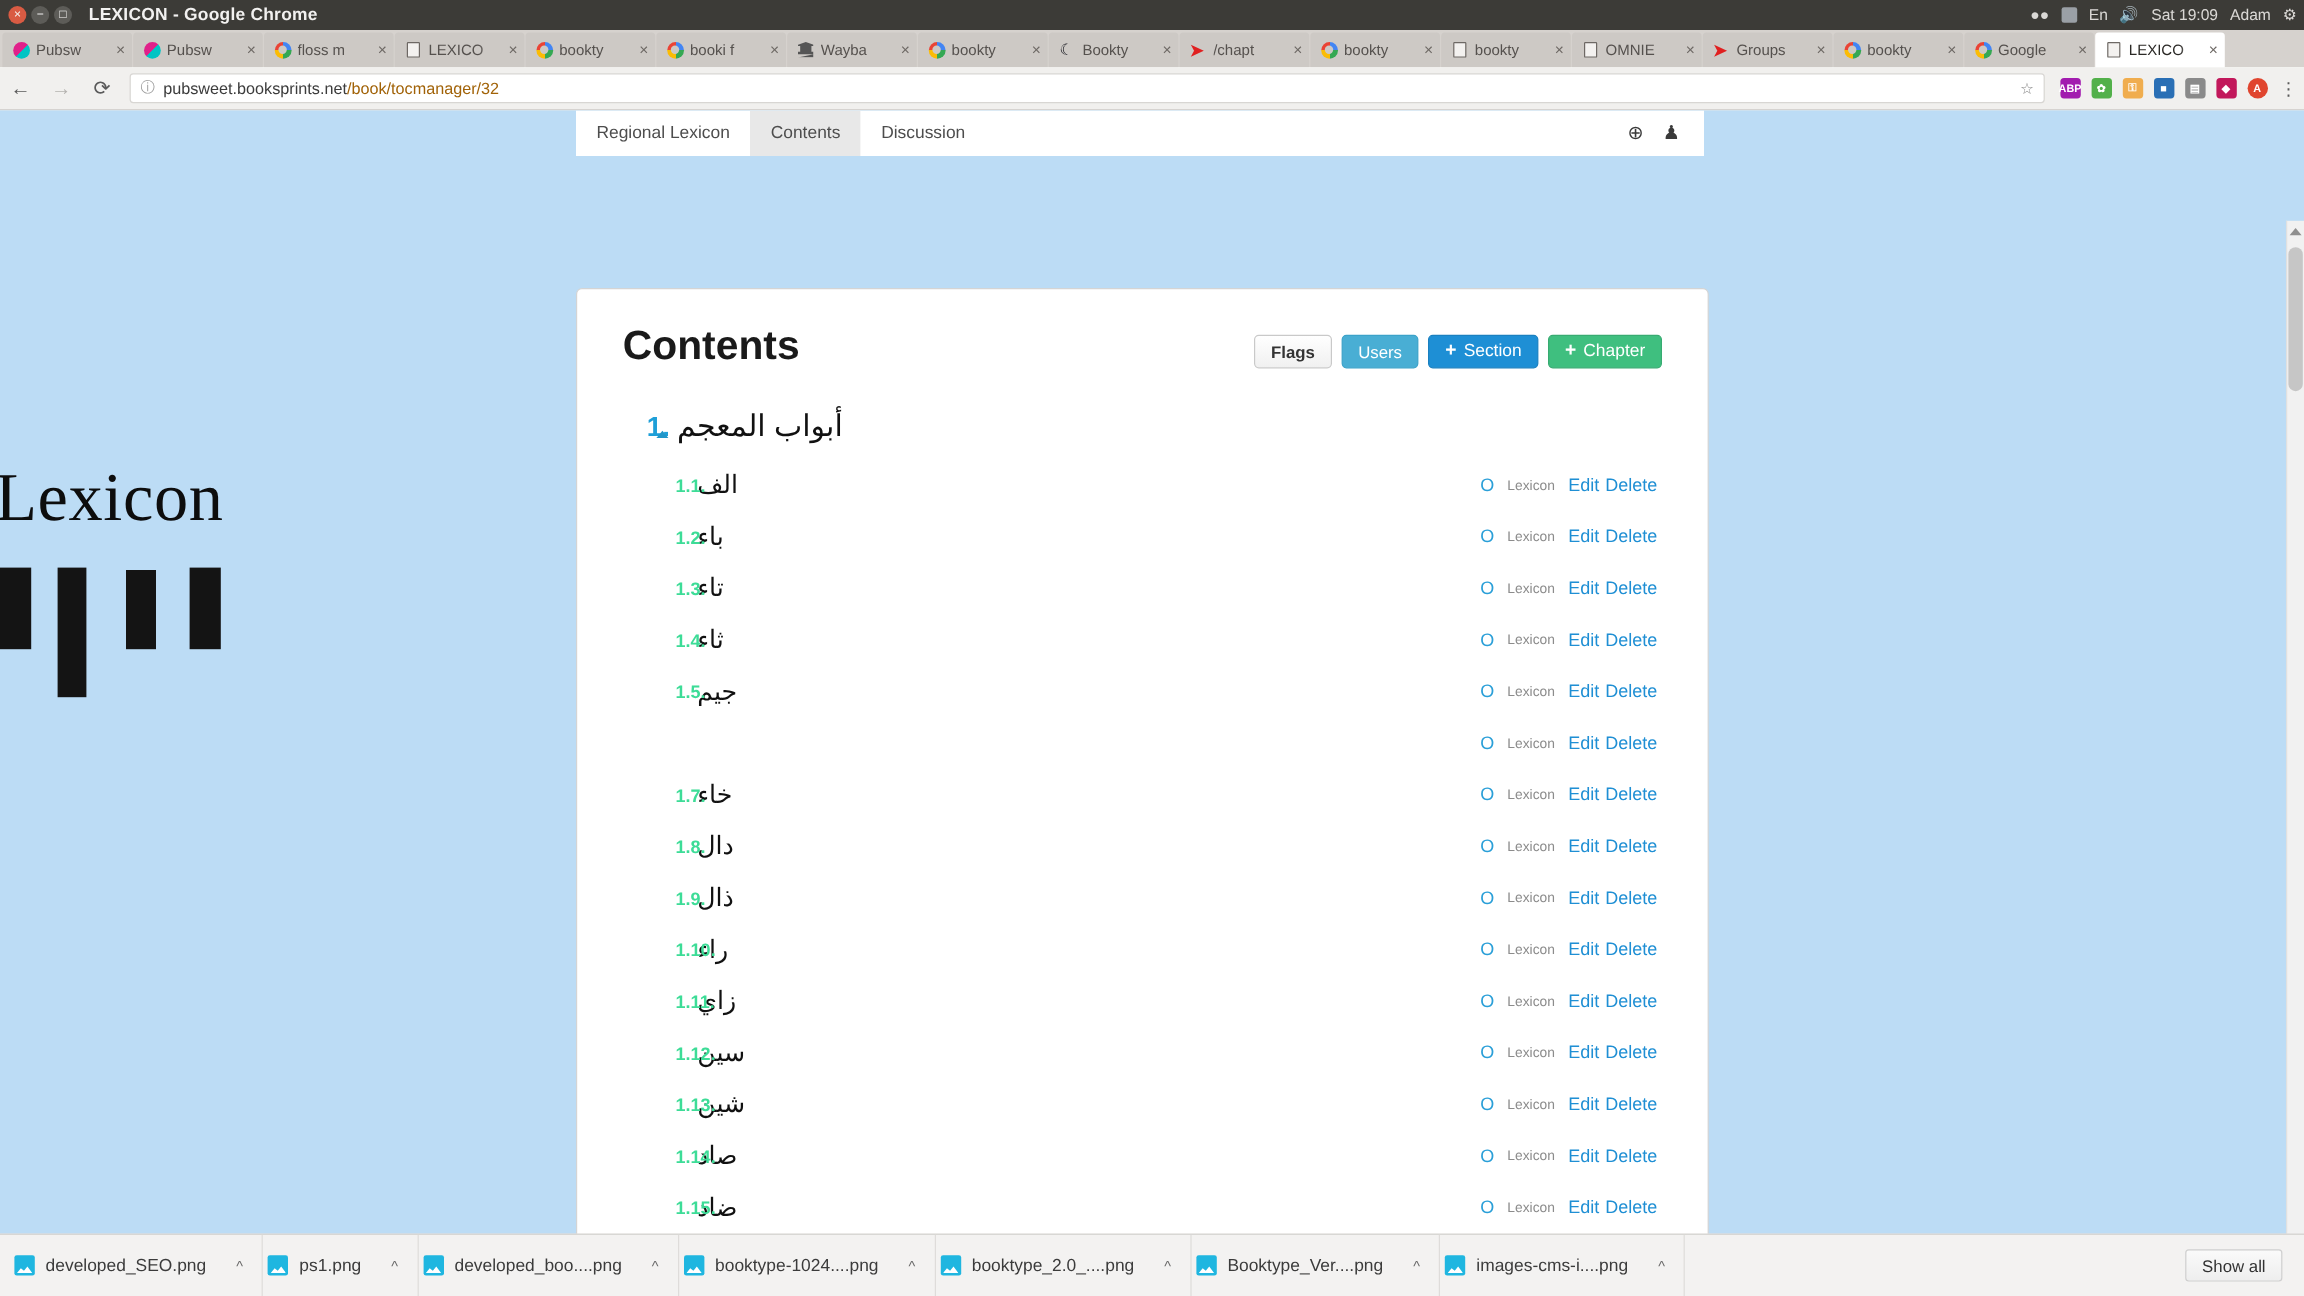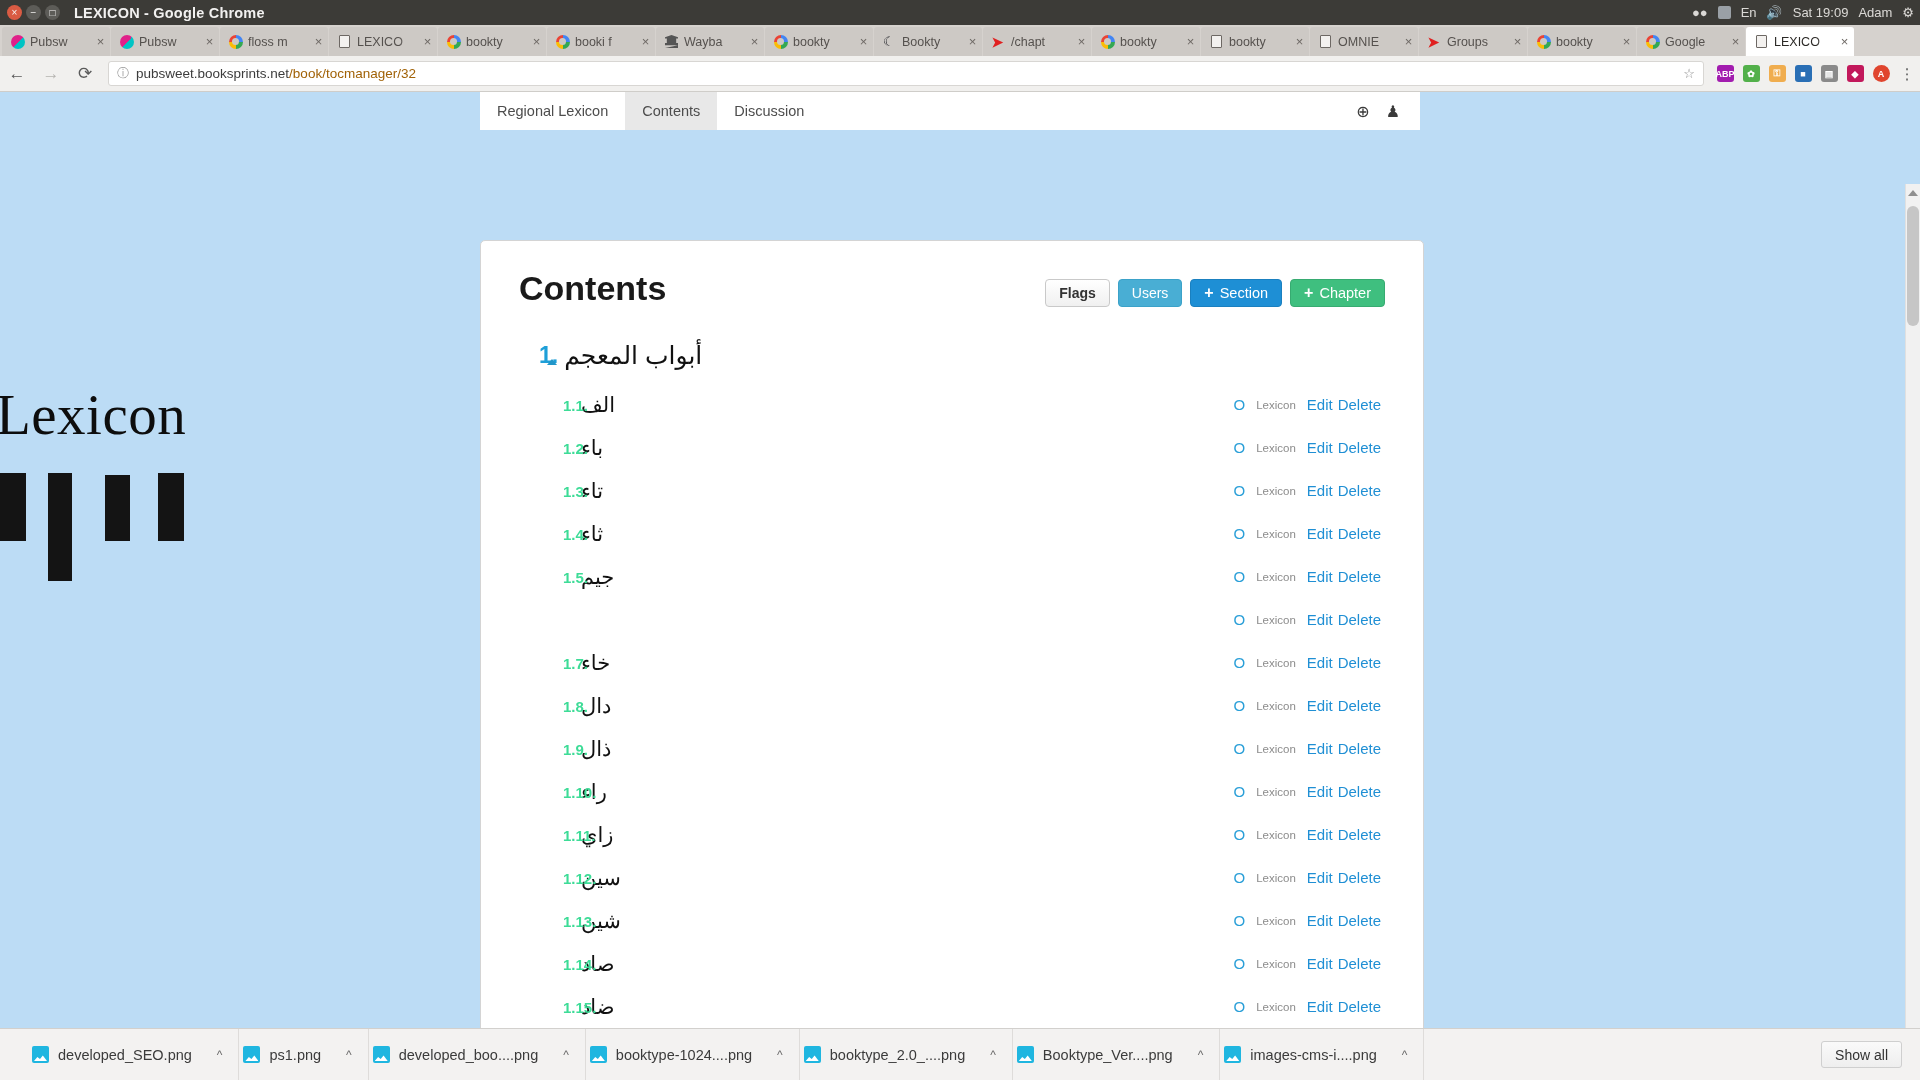--- a/index.html
+++ b/index.html
@@ -148,21 +148,21 @@
 
   
   .vscroll{position:absolute;right:0;top:92px;width:15px;height:960px;background:#f1f1f1;border-left:1px solid #e0e0e0;}
   .vthumb{position:absolute;right:1px;top:22px;width:12px;height:120px;background:#c6c6c6;border-radius:6px;}
   .vtop,.vbot{position:absolute;right:2px;width:0;height:0;border-left:5px solid transparent;border-right:5px solid transparent;}
   .vtop{top:6px;border-bottom:6px solid #8f8f8f;}
 
   
   .shelf{
     position:absolute;left:0;bottom:0;width:1920px;height:52px;background:#f3f2f1;
-    border-top:1px solid #d2d0cd;display:flex;align-items:center;padding-left:28px;gap:0;
+    border-top:1px solid #d2d0cd;display:flex;align-items:center;padding-left:8px;gap:0;
   }
   .dl{display:flex;align-items:center;gap:9px;padding:0 16px 0 4px;height:52px;
       border-right:1px solid #dedcda;min-width:0;}
   .dlic{width:17px;height:17px;background:#1fb6e0;border-radius:2px;position:relative;flex:0 0 17px;}
   .dlic::after{content:"";position:absolute;left:2px;bottom:2px;width:13px;height:7px;background:#fff;
                clip-path:polygon(0 100%,26% 42%,46% 70%,68% 20%,100% 100%);}
   .dlname{font-size:14.5px;color:#3b3b3b;white-space:nowrap;}
   .dlcaret{font-size:12px;color:#6b6b6b;margin-left:16px;}
   .showall{margin-left:auto;margin-right:18px;background:linear-gradient(#fafafa,#eeeeee);
            border:1px solid #cfcfcf;border-radius:3px;height:27px;display:flex;align-items:center;

